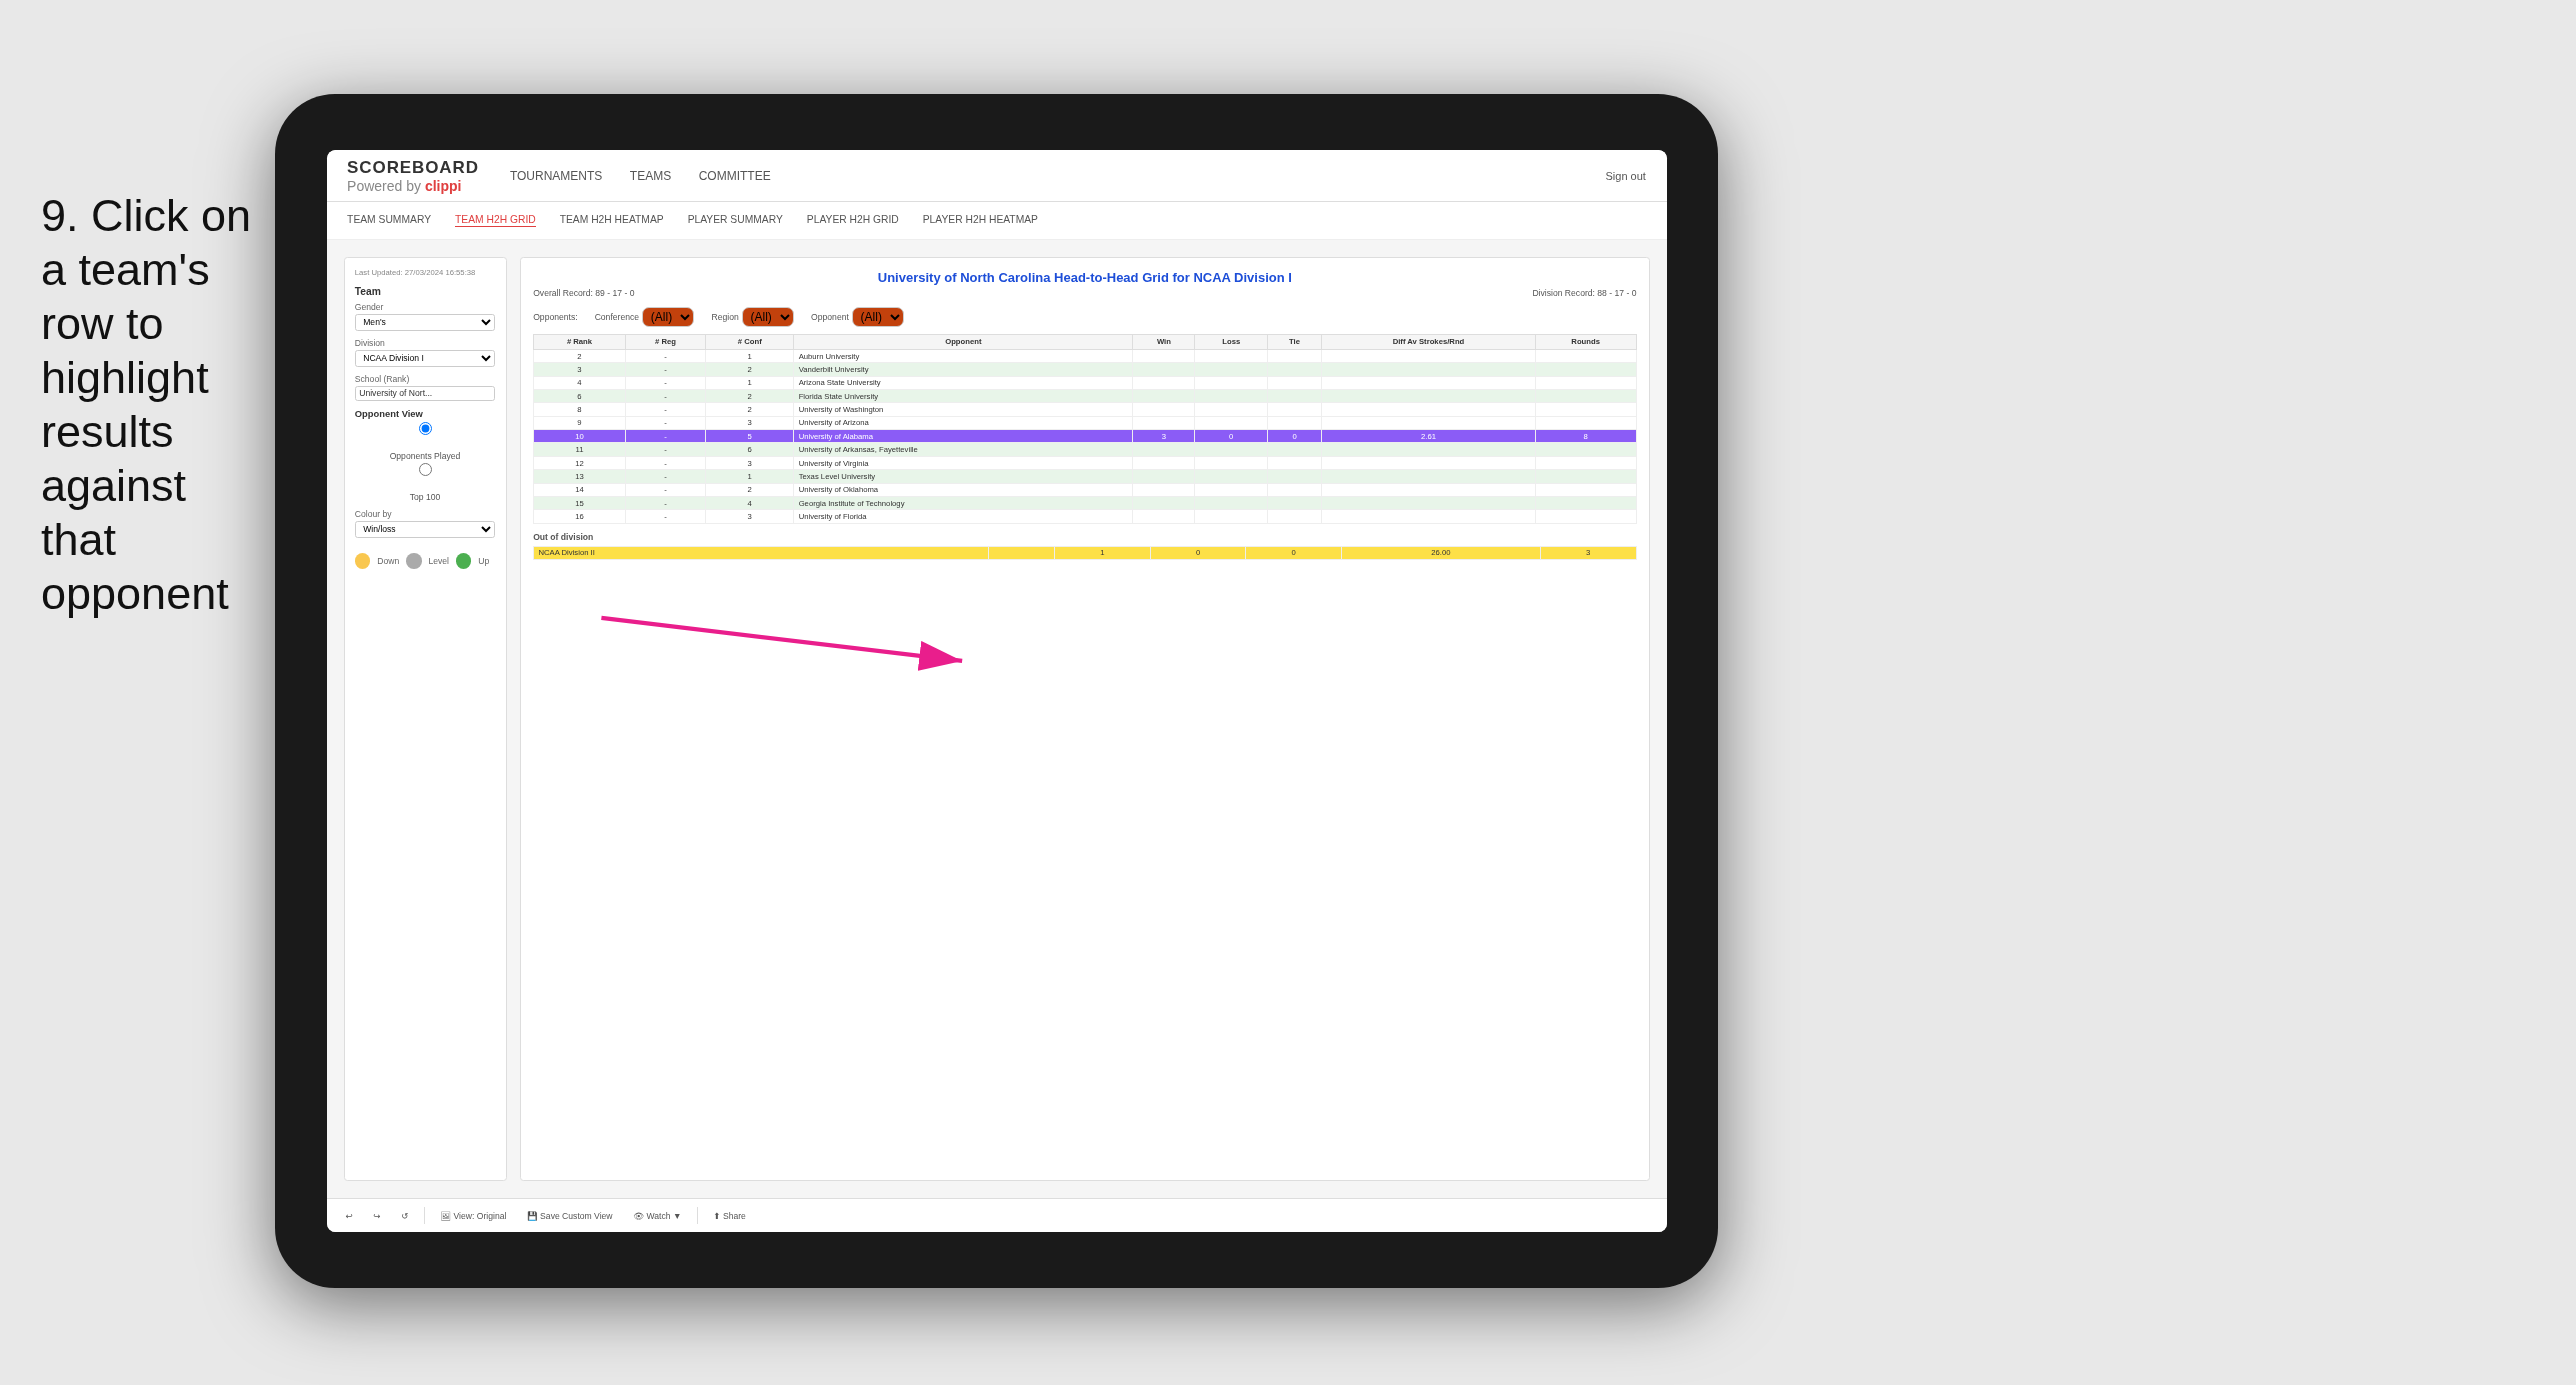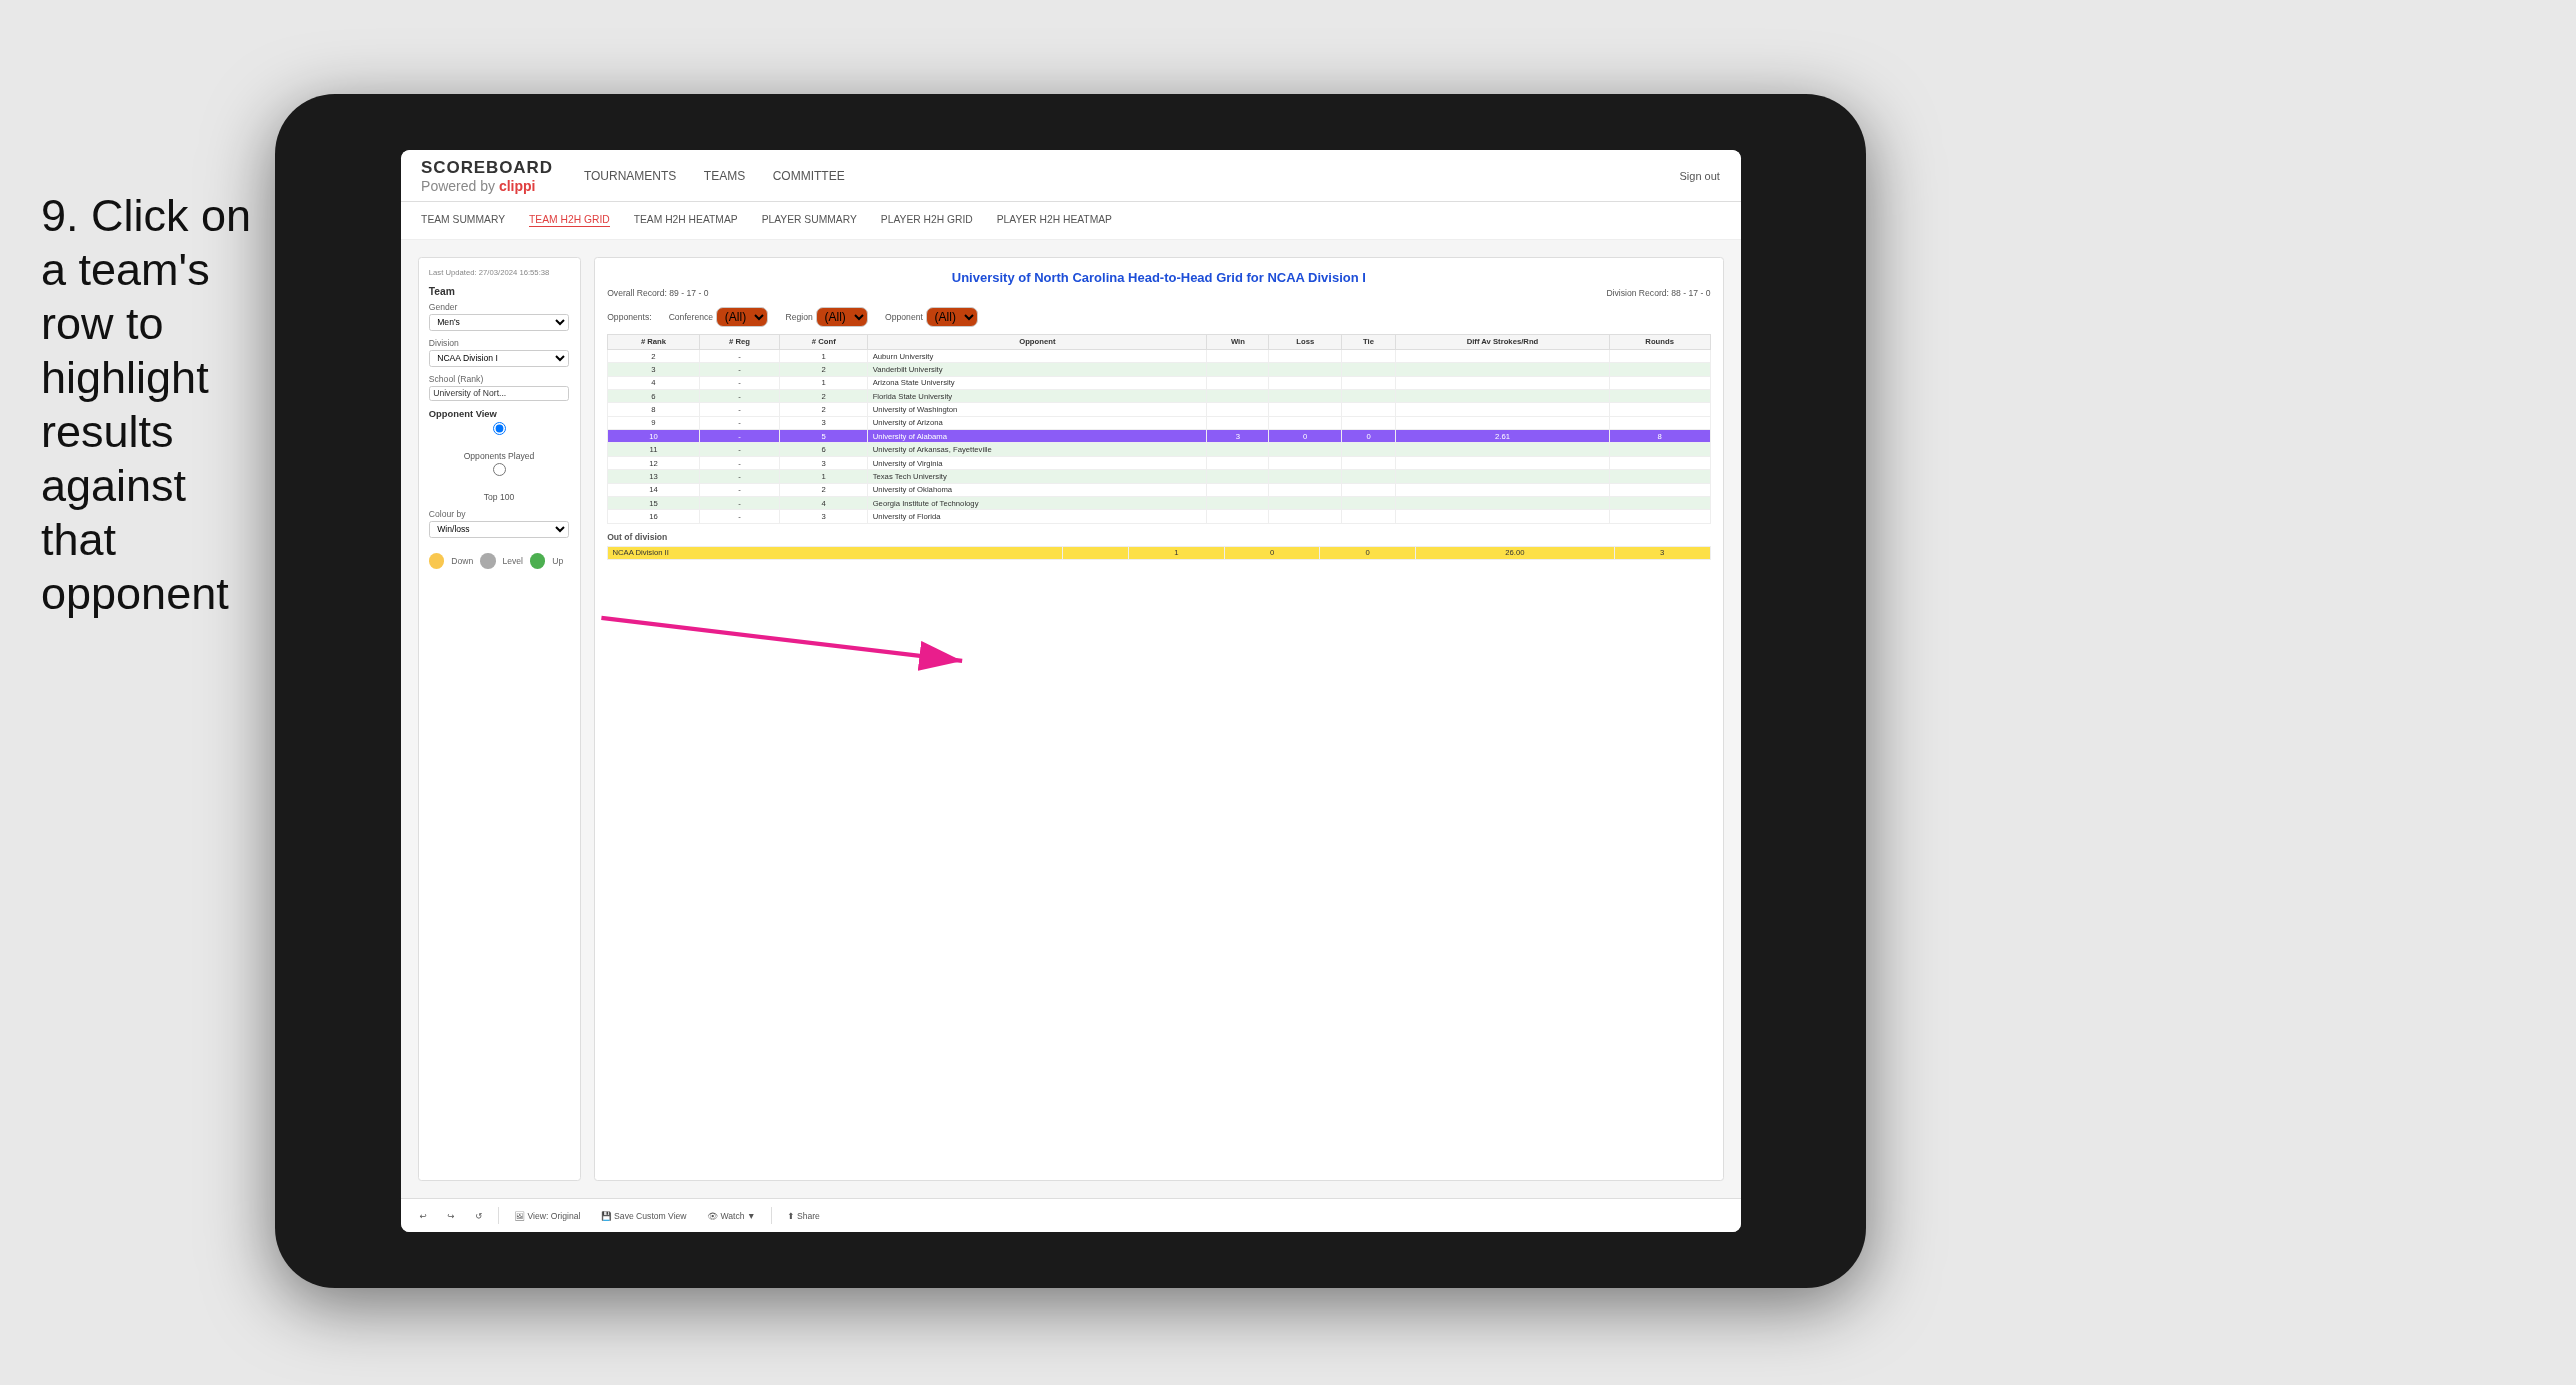--- a/index.html
+++ b/index.html
@@ -24,21 +24,21 @@
       font-weight: 400;
       line-height: 1.2;
       color: #111;
     }
 
     
     .tablet-frame {
       position: absolute;
       left: 275px;
       top: 94px;
-      width: 1591px;
+      width: 1443px;
       height: 1194px;
       background: #1a1a1a;
       border-radius: 60px;
       display: flex;
       align-items: center;
       justify-content: center;
       box-shadow: 0 17px 69px rgba(0,0,0,0.5);
     }
 
     .tablet-screen {
@@ -576,21 +576,21 @@
                 <td style="text-align: center;"></td>
                 <td style="text-align: center;"></td>
                 <td style="text-align: center;"></td>
                 <td style="text-align: center;"></td>
                 <td style="text-align: center;"></td>
               </tr>
               <tr style="background: rgb(232, 245, 233);">
                 <td style="text-align: center;">13</td>
                 <td style="text-align: center;">-</td>
                 <td style="text-align: center;">1</td>
-                <td style="text-align: left;">Texas Tech University</td>
+                <td style="text-align: left;">Texas Level University</td>
                 <td style="text-align: center;"></td>
                 <td style="text-align: center;"></td>
                 <td style="text-align: center;"></td>
                 <td style="text-align: center;"></td>
                 <td style="text-align: center;"></td>
               </tr>
               <tr>
                 <td style="text-align: center;">14</td>
                 <td style="text-align: center;">-</td>
                 <td style="text-align: center;">2</td>

